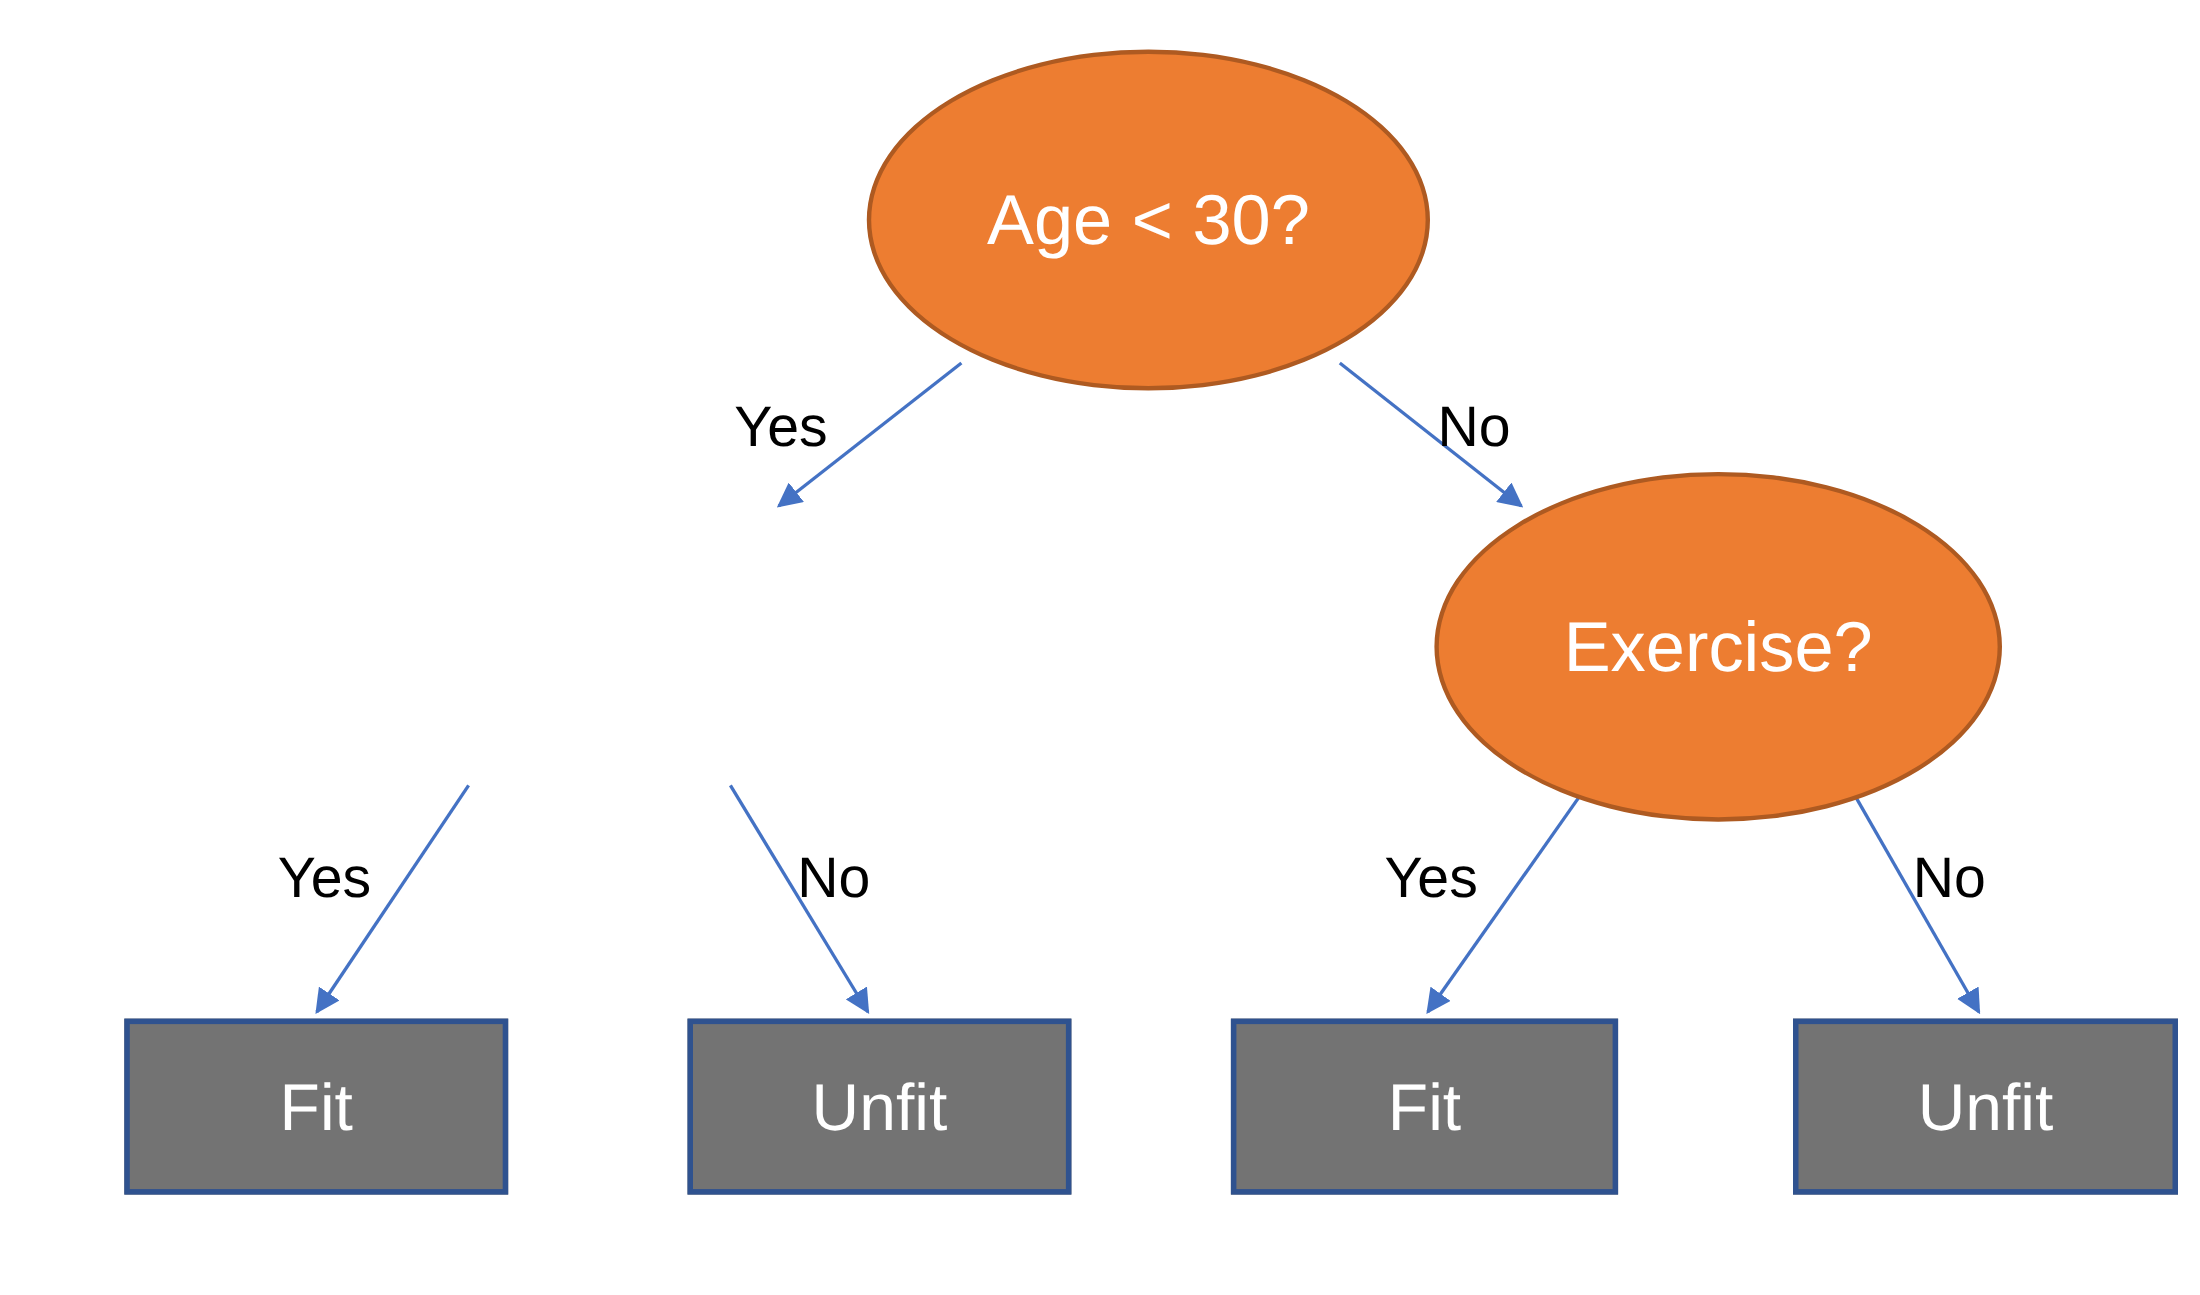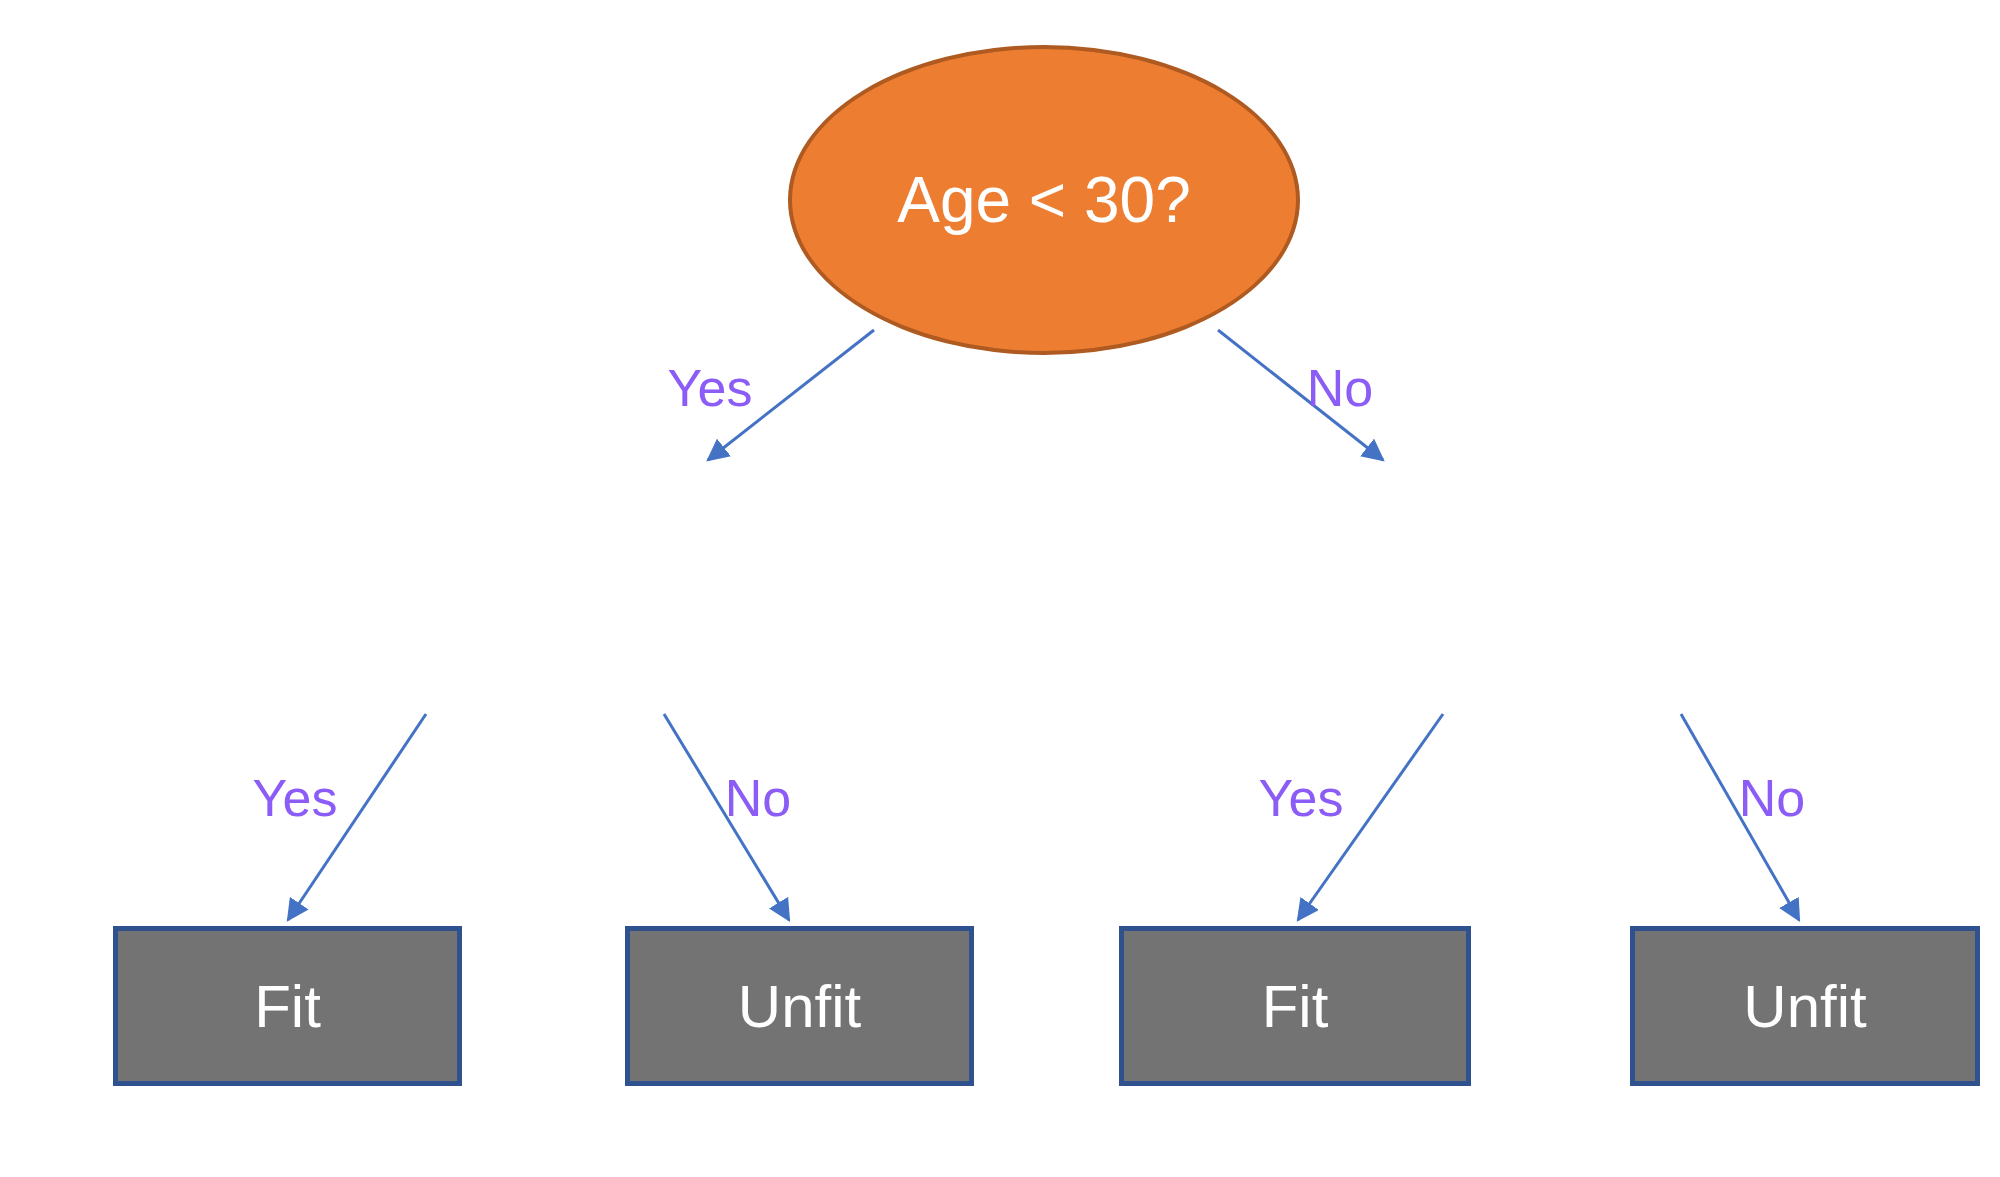--- a/index.html
+++ b/index.html
@@ -48,21 +48,21 @@
     border: 5px solid #2F528F;
     font-size: 60px;
   }
   .node-label {
     display: block;
   }
   .edge-label {
     position: absolute;
     transform: translate(-50%, -50%);
     font-size: 52px;
-    color: #8b5cf6;
+    color: #000000;
     white-space: nowrap;
   }
   
   .node-root     { left: 756px;  top: 45px;  width: 512px; height: 310px; }
   .node-left     { left: 254px;  top: 429px; width: 516px; height: 318px; }
   .node-right    { left: 1272px; top: 429px; width: 516px; height: 318px; }
   .leaf-0        { left: 81px;   top: 926px; width: 349px; height: 160px; }
   .leaf-1        { left: 593px;  top: 926px; width: 349px; height: 160px; }
   .leaf-2        { left: 1087px; top: 926px; width: 352px; height: 160px; }
   .leaf-3        { left: 1598px; top: 926px; width: 350px; height: 160px; }
@@ -91,20 +91,23 @@
     <line x1="632" y1="714" x2="757" y2="920" marker-end="url(#arrowhead)"></line>
     <line x1="1411" y1="714" x2="1266" y2="920" marker-end="url(#arrowhead)"></line>
     <line x1="1649" y1="714" x2="1767" y2="920" marker-end="url(#arrowhead)"></line>
   </svg>
 
   <div class="node ellipse node-root">
     <span class="node-label">Age &lt; 30?</span>
   </div>
 
 
+  <div class="node ellipse node-right">
+    <span class="node-label">Exercise?</span>
+  </div>
 
   <div class="node leaf leaf-0">
     <span class="node-label">Fit</span>
   </div>
 
   <div class="node leaf leaf-1">
     <span class="node-label">Unfit</span>
   </div>
 
   <div class="node leaf leaf-2">

